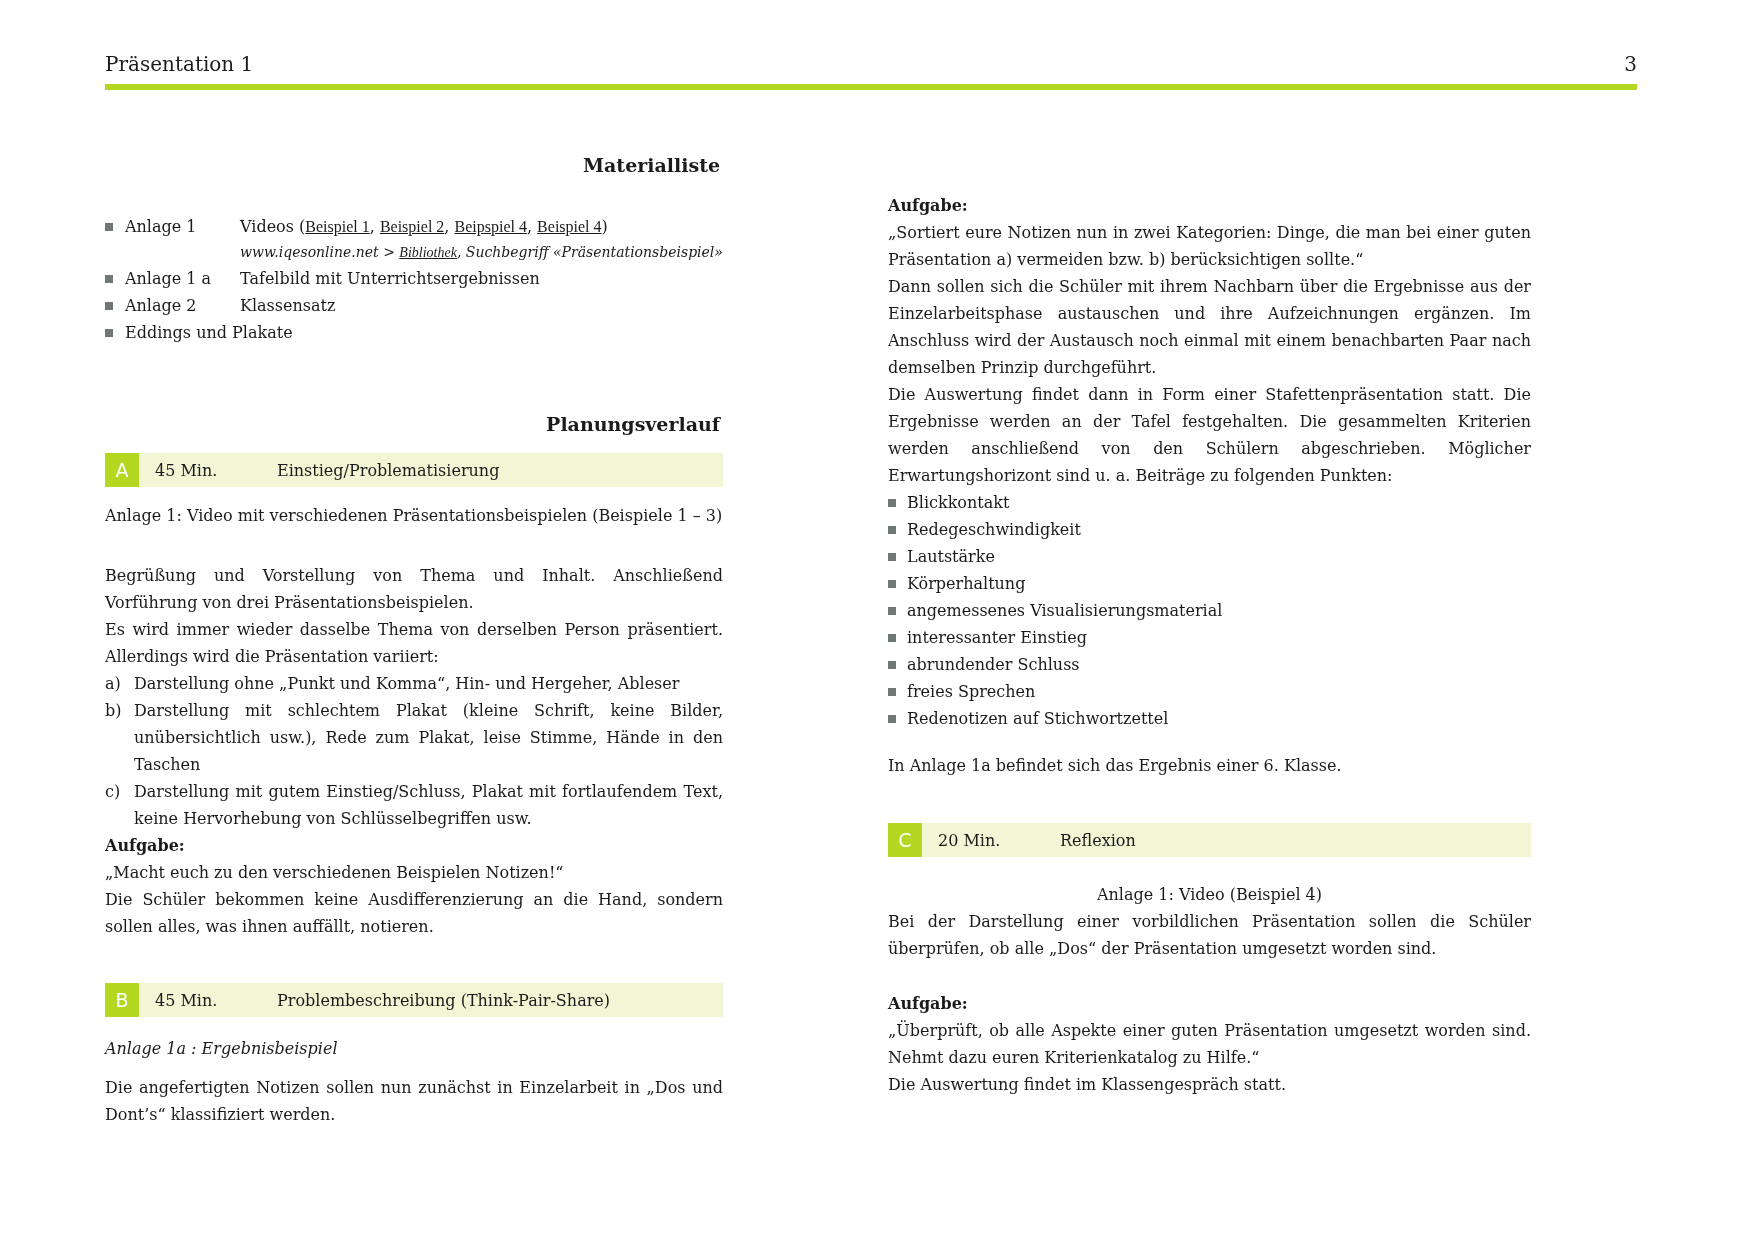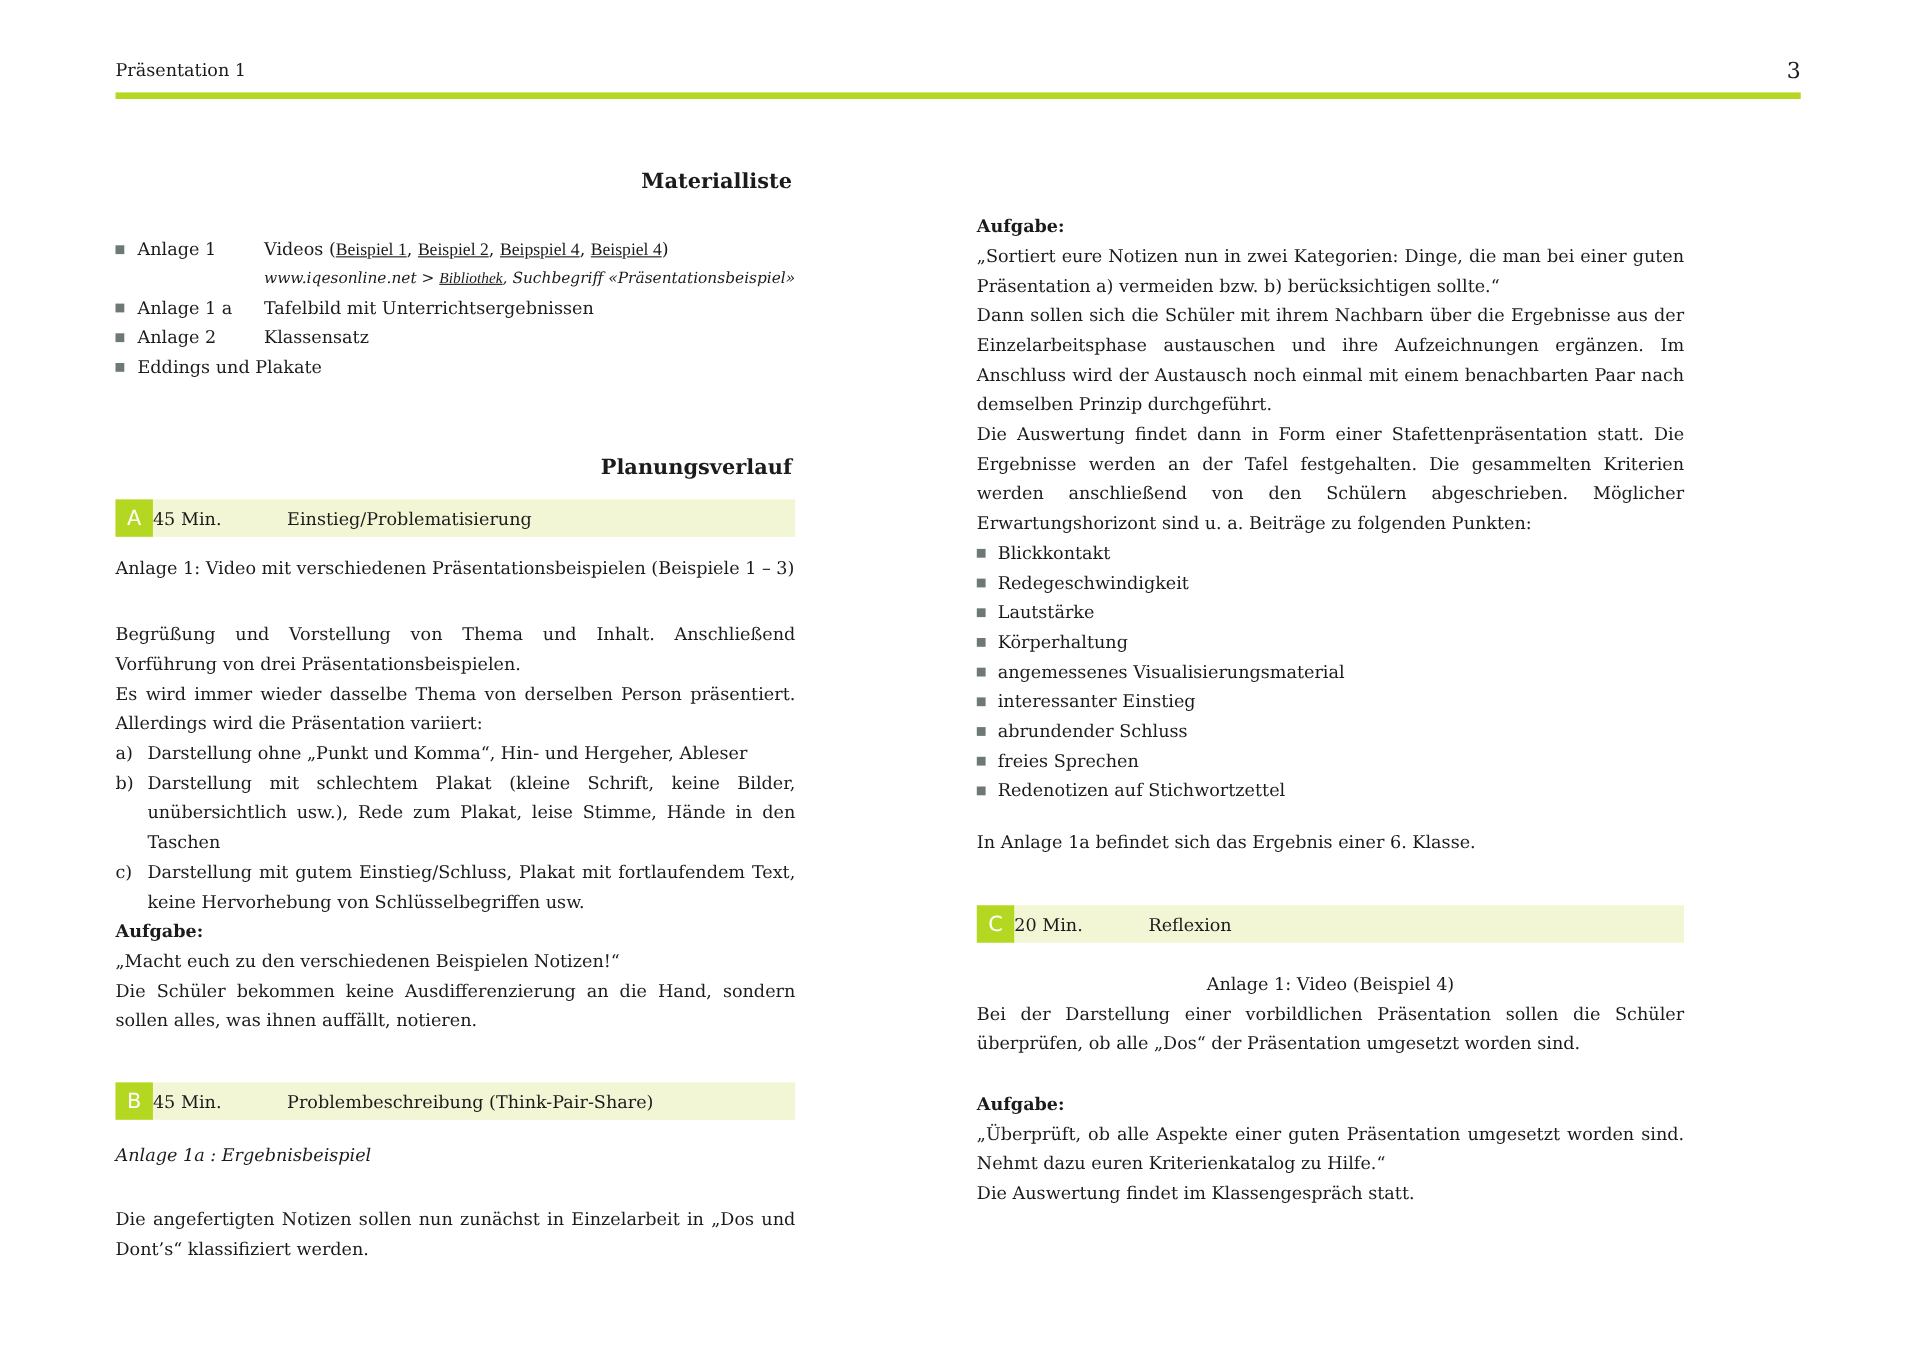--- a/index.html
+++ b/index.html
@@ -5,21 +5,21 @@
   html,body{margin:0;padding:0;background:#ffffff;}
   .page{
     position:relative;
     width:1754px;height:1240px;
     background:#ffffff;
     font-family:"DejaVu Serif", serif;
     color:#1b1b1b;
     overflow:hidden;
   }
   
-  .header-title{position:absolute;left:105px;top:52px;font-size:16px;line-height:24px;}
+  .header-title{position:absolute;left:105px;top:52px;font-size:20px;line-height:24px;}
   .page-number{position:absolute;right:117px;top:52px;font-size:20px;line-height:24px;}
   .header-rule{position:absolute;left:105px;top:84px;width:1532px;height:6px;background:#b4d821;}
   
   .col{position:absolute;font-size:16px;line-height:27px;text-align:justify;}
   .col-left{left:105px;top:150px;width:618px;}
   .col-right{left:888px;top:192px;width:643px;}
   p{margin:0;}
   .h3{font-size:19px;font-weight:bold;line-height:24px;text-align:right;margin:3px;}
   .bold{font-weight:bold;}
   
@@ -27,37 +27,37 @@
   .mrow{display:flex;text-align:left;}
   .sq{flex:none;width:8px;height:8px;background:#6e7975;margin:10px 12px 0 0;}
   .mlabel{flex:none;width:115px;}
   .mval{flex:1;}
   .note{font-size:14px;line-height:25px;font-style:italic;}
   .link{text-decoration:underline;cursor:pointer;font-family:Liberation Serif, serif;}
   
   .band{display:flex;align-items:center;height:34px;background:#f2f6d5;text-align:left;}
   .badge{flex:none;width:34px;height:34px;background:#b4d821;color:#ffffff;
          font-family:"DejaVu Sans", sans-serif;font-size:19px;line-height:34px;text-align:center;}
-  .band-time{flex:none;width:122px;}
+  .band-time{flex:none;margin-left:16px;width:122px;}
   .band-title{flex:1;}
   
   .abc-row{display:flex;}
   .abc-marker{flex:none;width:29px;text-align:left;}
   .abc-text{flex:1;text-align:justify;}
   
   .krow{display:flex;text-align:left;}
   .krow .sq{margin:10px 11px 0 0;}
   
   .planung-heading{margin-top:66px;}
   .band-a{margin-top:17px;}
   .para-anlage{margin-top:15px;}
   .para-begruessung{margin-top:33px;}
   .band-b{margin-top:43px;}
   .para-anlage1a{margin-top:18px;text-align:left;font-style:italic;}
-  .para-notizen{margin-top:32px;}
+  .para-notizen{margin-top:12px;}
   .para-inanlage{margin-top:20px;text-align:left;}
   .band-c{margin-top:44px;}
   .para-anlage4{margin-top:24px;text-align:center;}
   .aufgabe2-label{margin-top:28px;}
 </style>
 </head>
 <body>
 
 <div class="page">
 

